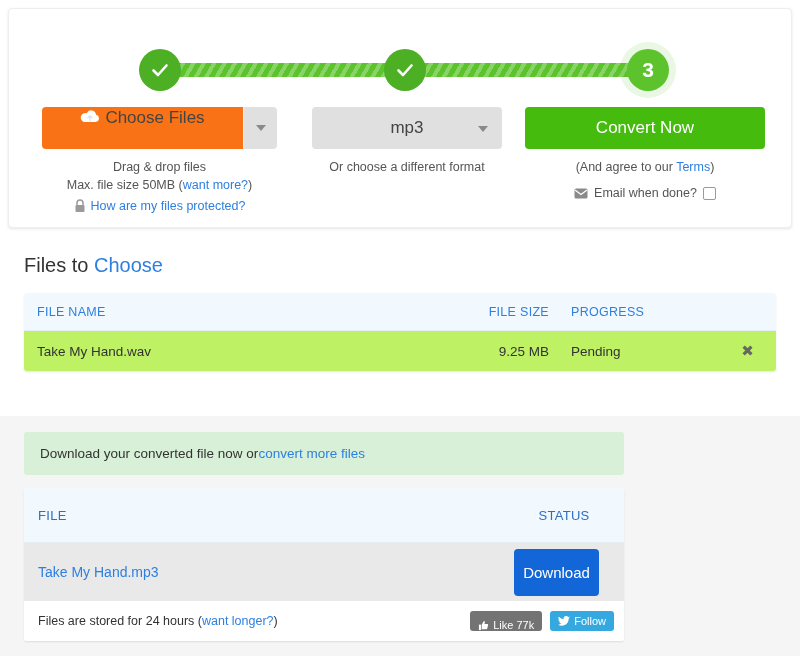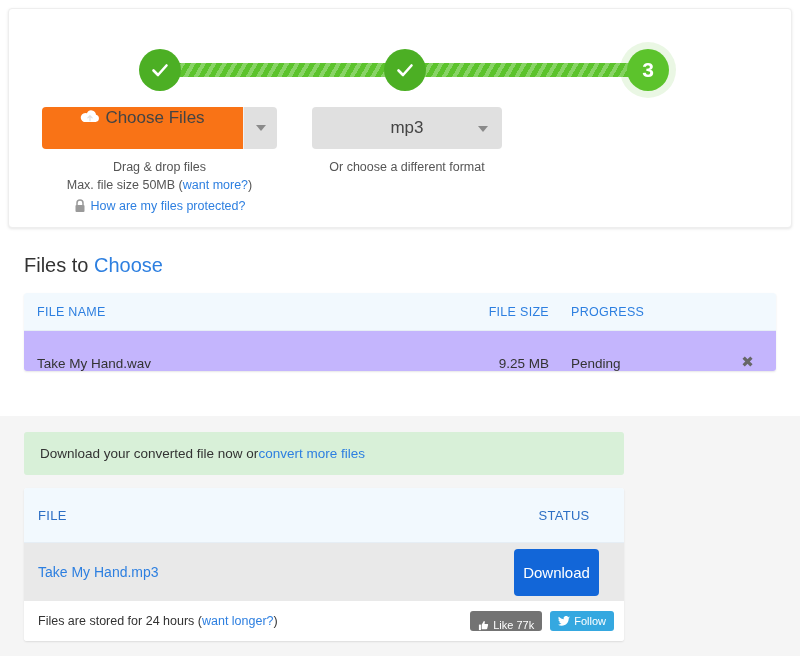--- a/index.html
+++ b/index.html
@@ -183,23 +183,23 @@
     align-items: center;
     height: 38px;
     background: #f2f9fe;
     border-bottom: 1px solid #e6eef5;
     font-size: 12.5px;
     color: #2d7fe0;
     letter-spacing: 0.3px;
   }
   .trow {
     display: flex;
-    align-items: flex-end;
+    align-items: center;
     height: 40px;
-    background: #c4b5fd;
+    background: #bef264;
     font-size: 13.5px;
     color: #333333;
   }
   .c-name  { width: 420px; padding-left: 13px; }
   .c-size  { width: 105px; text-align: right; }
   .c-prog  { width: 170px; padding-left: 22px; }
   .c-del   { width: 57px;  text-align: center; color: #666666; font-size: 15px; cursor: pointer; }
 
   
   .lower-panel {
@@ -349,20 +349,36 @@
     <div class="col col-format">
       <button class="format-btn">
         <span>mp3</span>
         <span class="caret"></span>
       </button>
       <div class="sub">
         <span class="sub-line">Or choose a different format</span>
       </div>
     </div>
 
+    <div class="col col-convert">
+      <button class="convert-btn">
+        <span>Convert Now</span>
+      </button>
+      <div class="sub">
+        <span class="sub-line"><span>(And agree to our </span><a class="link" href="#">Terms</a><span>)</span></span>
+      </div>
+      <div class="email-row">
+        <svg width="14" height="11" viewBox="0 0 14 11">
+          <rect x="0.5" y="0.5" width="13" height="10" rx="1.5" fill="#8a8a8a"></rect>
+          <path d="M1 2 L7 6.5 L13 2" stroke="#ffffff" stroke-width="1.2" fill="none"></path>
+        </svg>
+        <span>Email when done?</span>
+        <span class="cbx"></span>
+      </div>
+    </div>
 
   </div>
 </div>
 
 <div class="section-title">
   <span>Files to </span><span class="accent">Choose</span>
 </div>
 
 <div class="table-card">
   <div class="thead">

